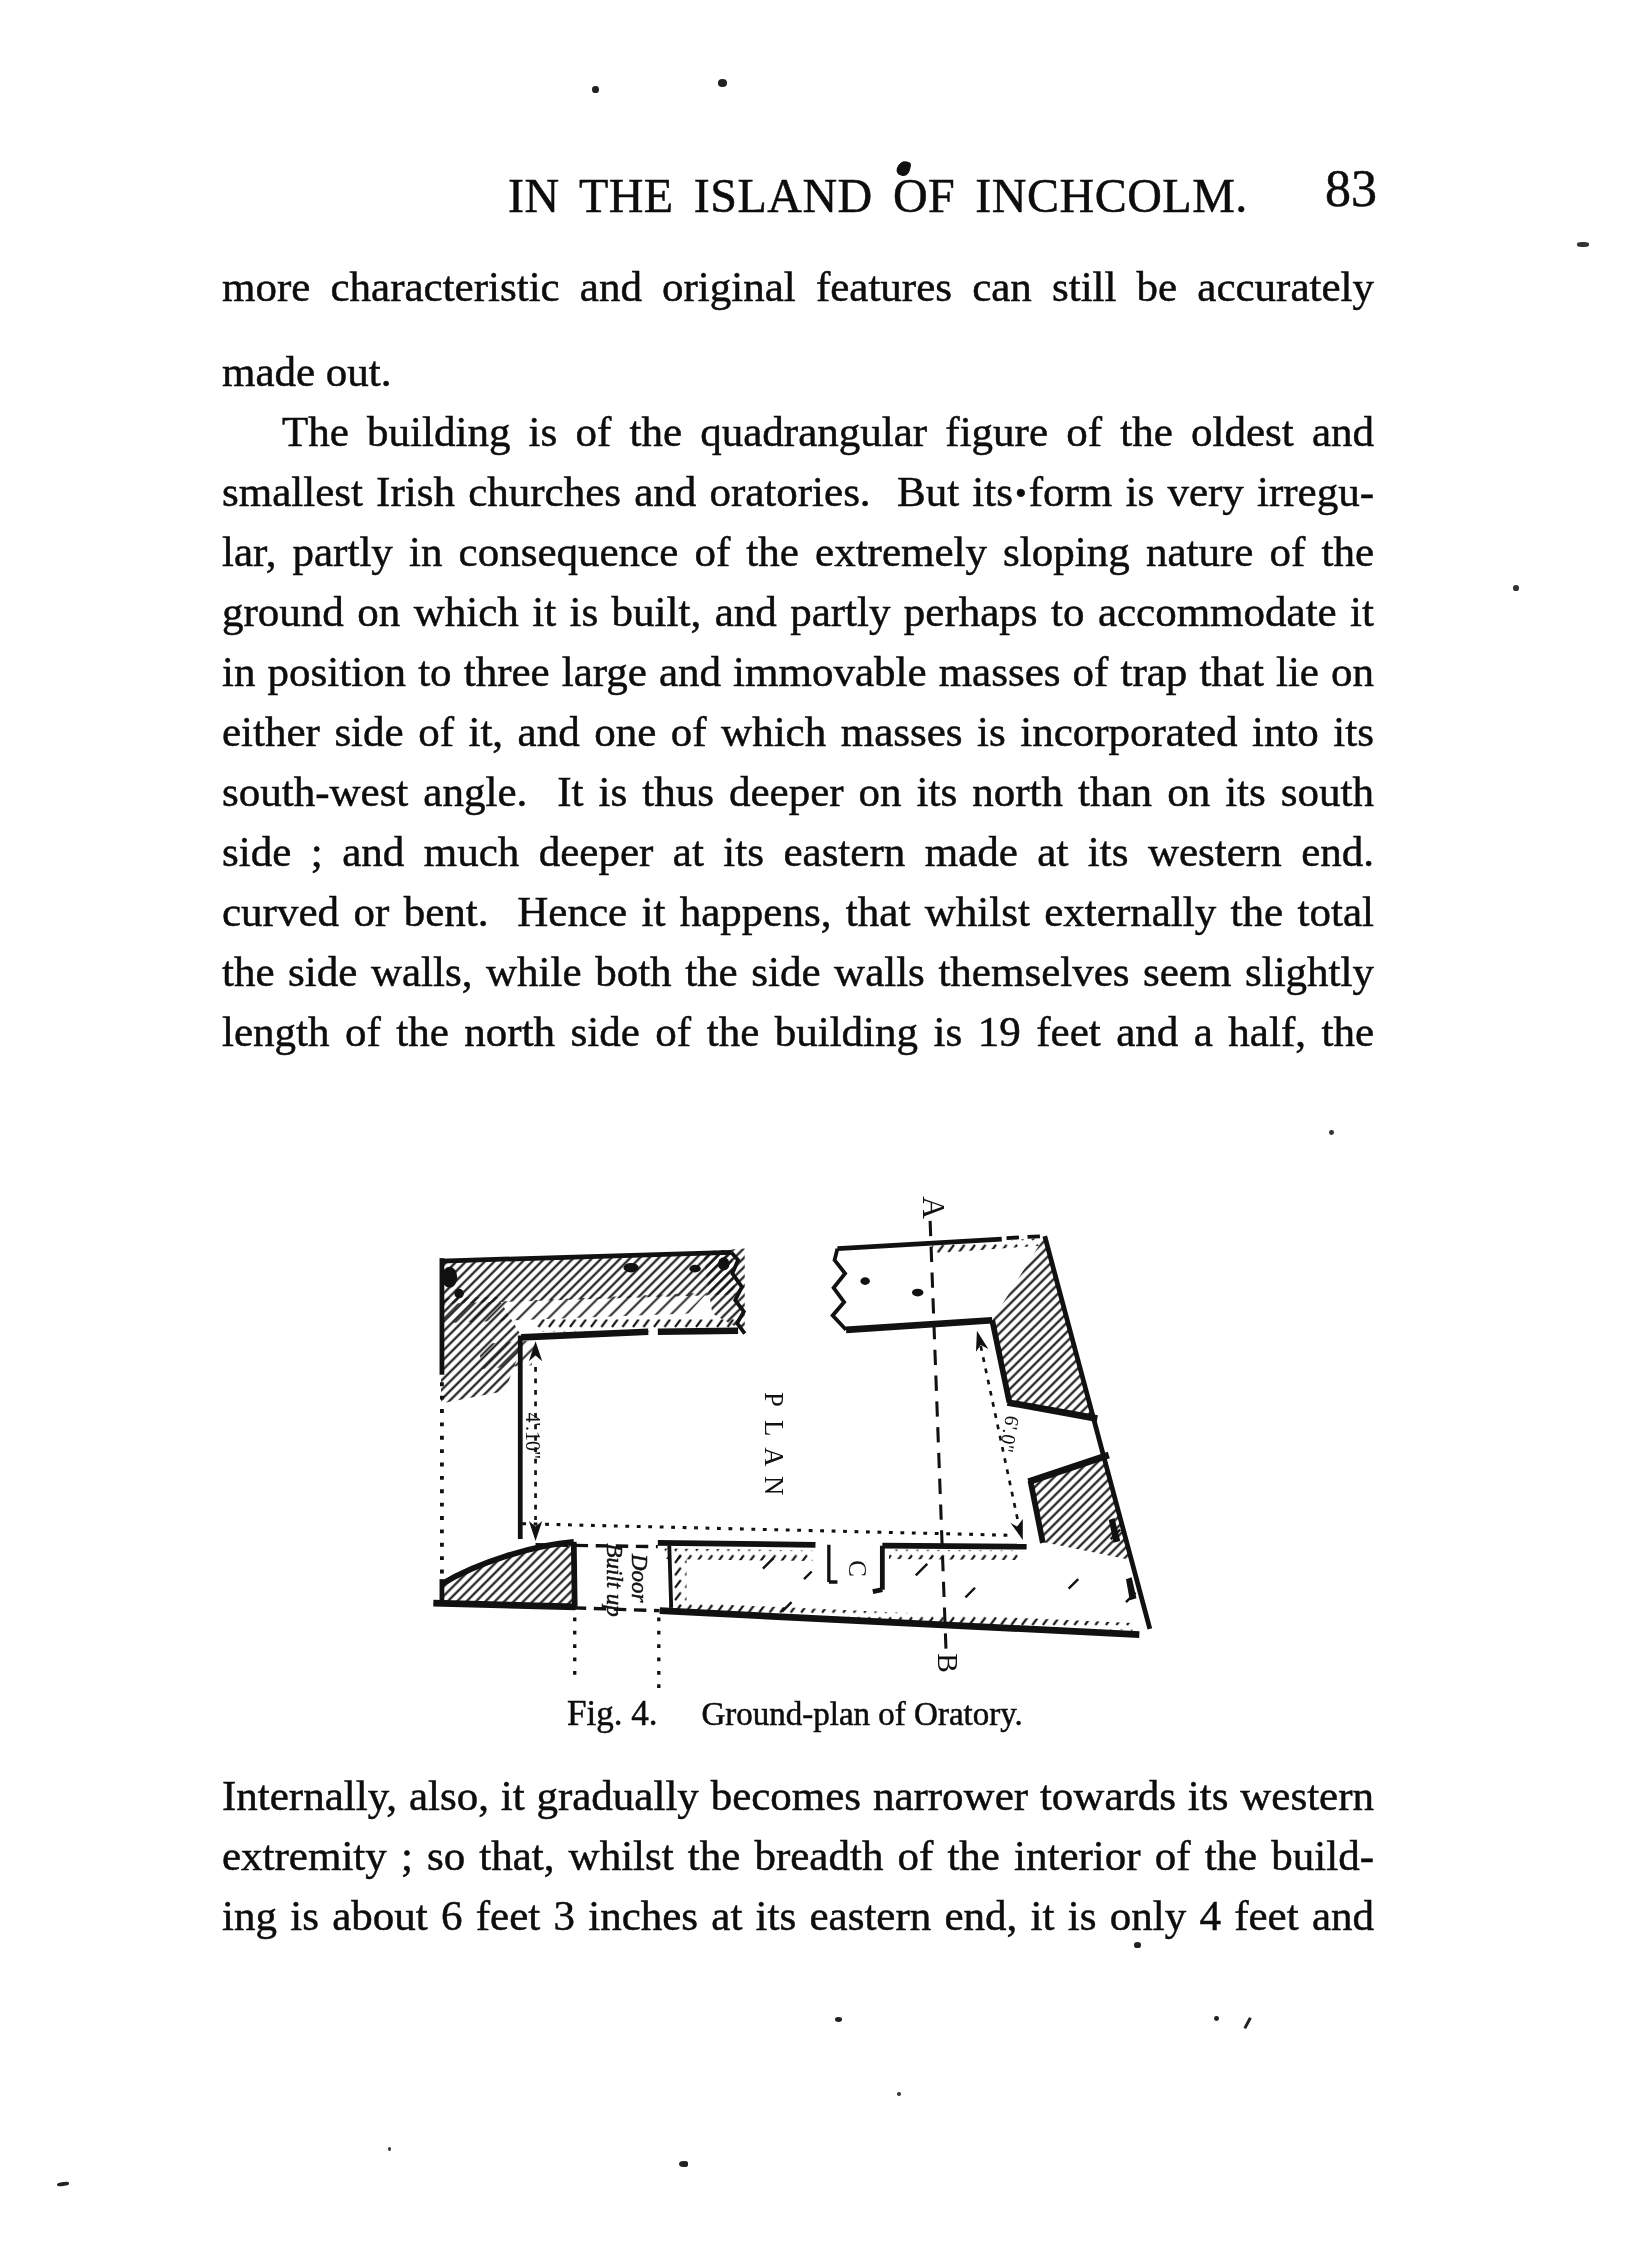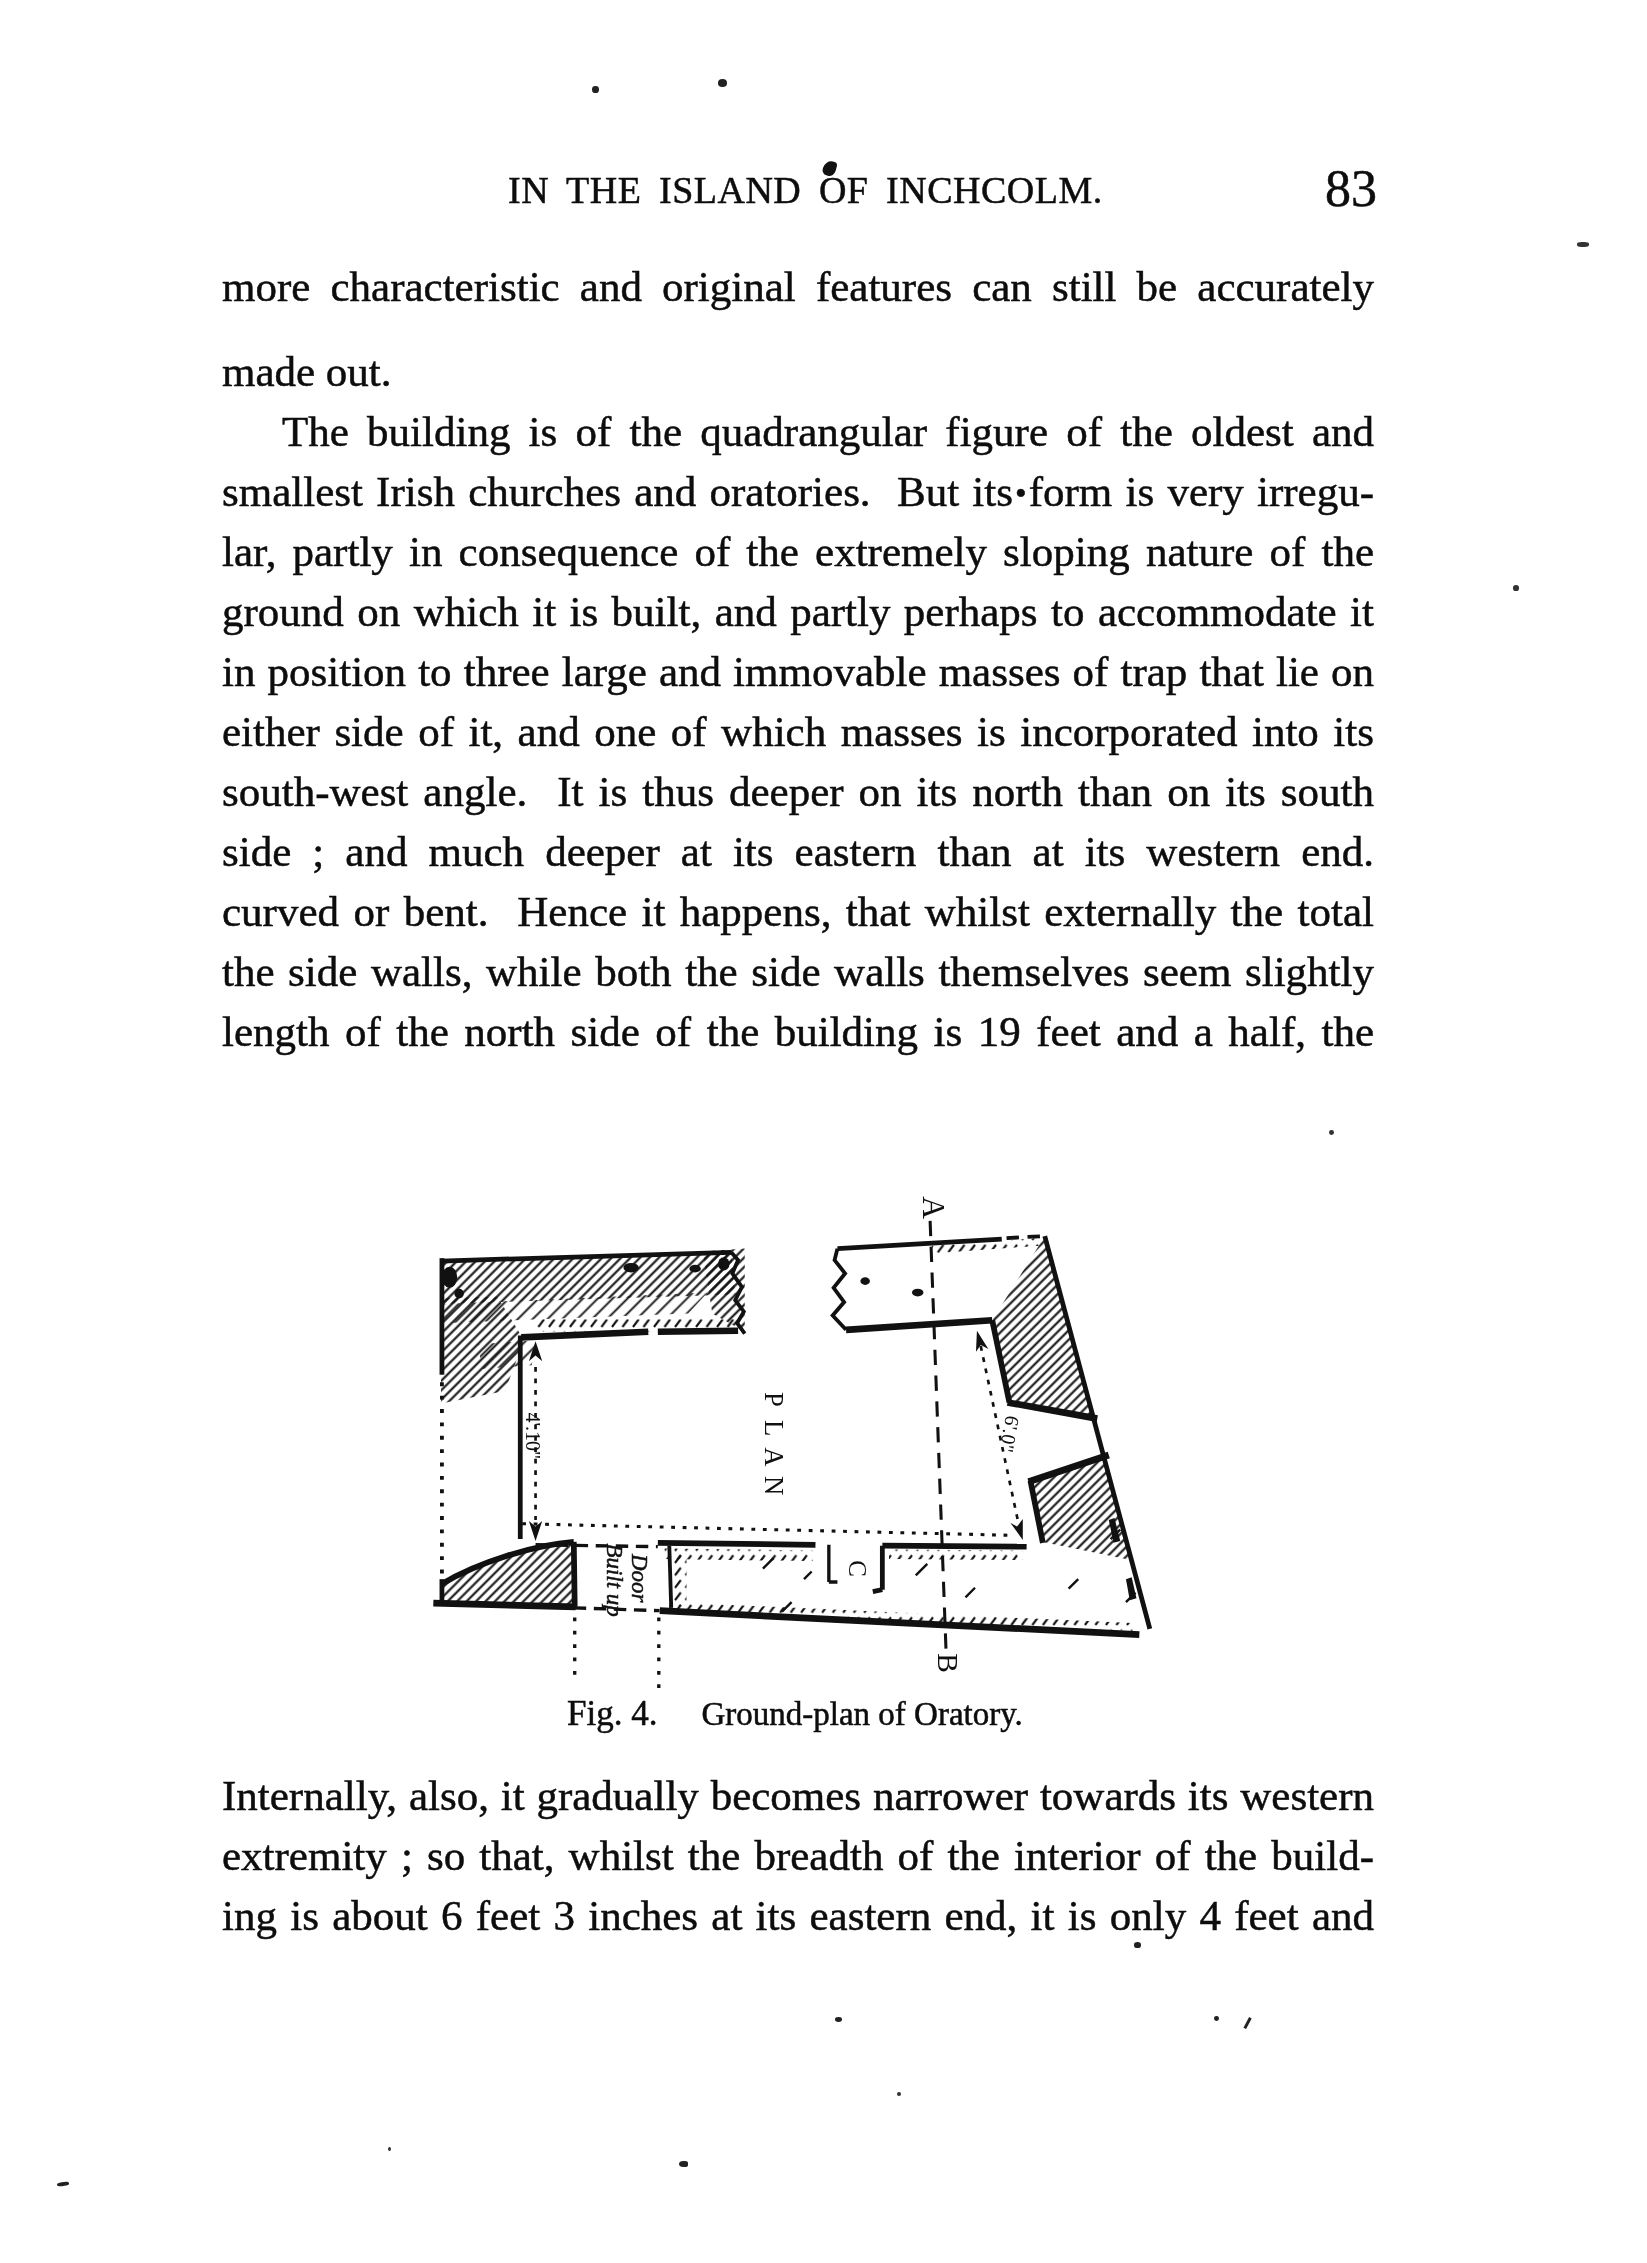--- a/index.html
+++ b/index.html
@@ -7,35 +7,35 @@
        font-family:"Liberation Serif",serif;color:#0d0d0d;overflow:hidden;}
   .line{text-align:justify;text-align-last:justify;height:60px;}
   .noj{text-align:left;text-align-last:left;margin-top:25px;}
   .col{position:absolute;left:222px;width:1152px;font-size:43px;line-height:60px;
        -webkit-text-stroke:0.5px #0d0d0d;}
   .ind{padding-left:60px;}
 </style>
 </head>
 <body>
 
-<div style="position:absolute;left:508px;top:168px;font-size:38px;letter-spacing:0.5px;word-spacing:7.6px;white-space:nowrap;-webkit-text-stroke:0.5px #0d0d0d;">IN THE ISLAND <span style="position:relative;">O<span style="position:absolute;left:3.8px;top:-7.6px;width:13.4px;height:15.3px;background:#111;border-radius:70% 30% 55% 45%;transform:rotate(15deg);"></span></span>F INCHCOLM.</div>
+<div style="position:absolute;left:508px;top:168px;font-size:48px;letter-spacing:0.5px;word-spacing:7.6px;white-space:nowrap;-webkit-text-stroke:0.5px #0d0d0d;">IN THE ISLAND <span style="position:relative;">O<span style="position:absolute;left:3.8px;top:-7.6px;width:13.4px;height:15.3px;background:#111;border-radius:70% 30% 55% 45%;transform:rotate(15deg);"></span></span>F INCHCOLM.</div>
 
 <div style="position:absolute;left:1325px;top:159px;font-size:52px;-webkit-text-stroke:0.5px #0d0d0d;">83</div>
 
 <div class="col" style="top:257px;">
   <div class="line">more characteristic and original features can still be accurately</div>
   <div class="line noj">made out.</div>
   <div class="line ind">The building is of the quadrangular figure of the oldest and</div>
   <div class="line">smallest Irish churches and oratories. &nbsp;But its<span style="font-size:18px;vertical-align:7.6px;">●</span>form is very irregu-</div>
   <div class="line">lar, partly in consequence of the extremely sloping nature of the</div>
   <div class="line">ground on which it is built, and partly perhaps to accommodate it</div>
   <div class="line">in position to three large and immovable masses of trap that lie on</div>
   <div class="line">either side of it, and one of which masses is incorporated into its</div>
   <div class="line">south-west angle. &nbsp;It is thus deeper on its north than on its south</div>
-  <div class="line">side ; and much deeper at its eastern than at its western end.</div>
+  <div class="line">side ; and much deeper at its eastern made at its western end.</div>
   <div class="line">curved or bent. &nbsp;Hence it happens, that whilst externally the total</div>
   <div class="line">the side walls, while both the side walls themselves seem slightly</div>
   <div class="line">length of the north side of the building is 19 feet and a half, the</div>
 </div>
 
 <div style="position:absolute;left:411px;top:1176px;">
 <svg width="765" height="535" viewBox="430 1230 800 560">
   <defs>
     <pattern id="h1" width="7" height="7" patternUnits="userSpaceOnUse" patternTransform="rotate(-45)">
       <path d="M0,3.5 L7,3.5" stroke="#111" stroke-width="2.2"></path>

